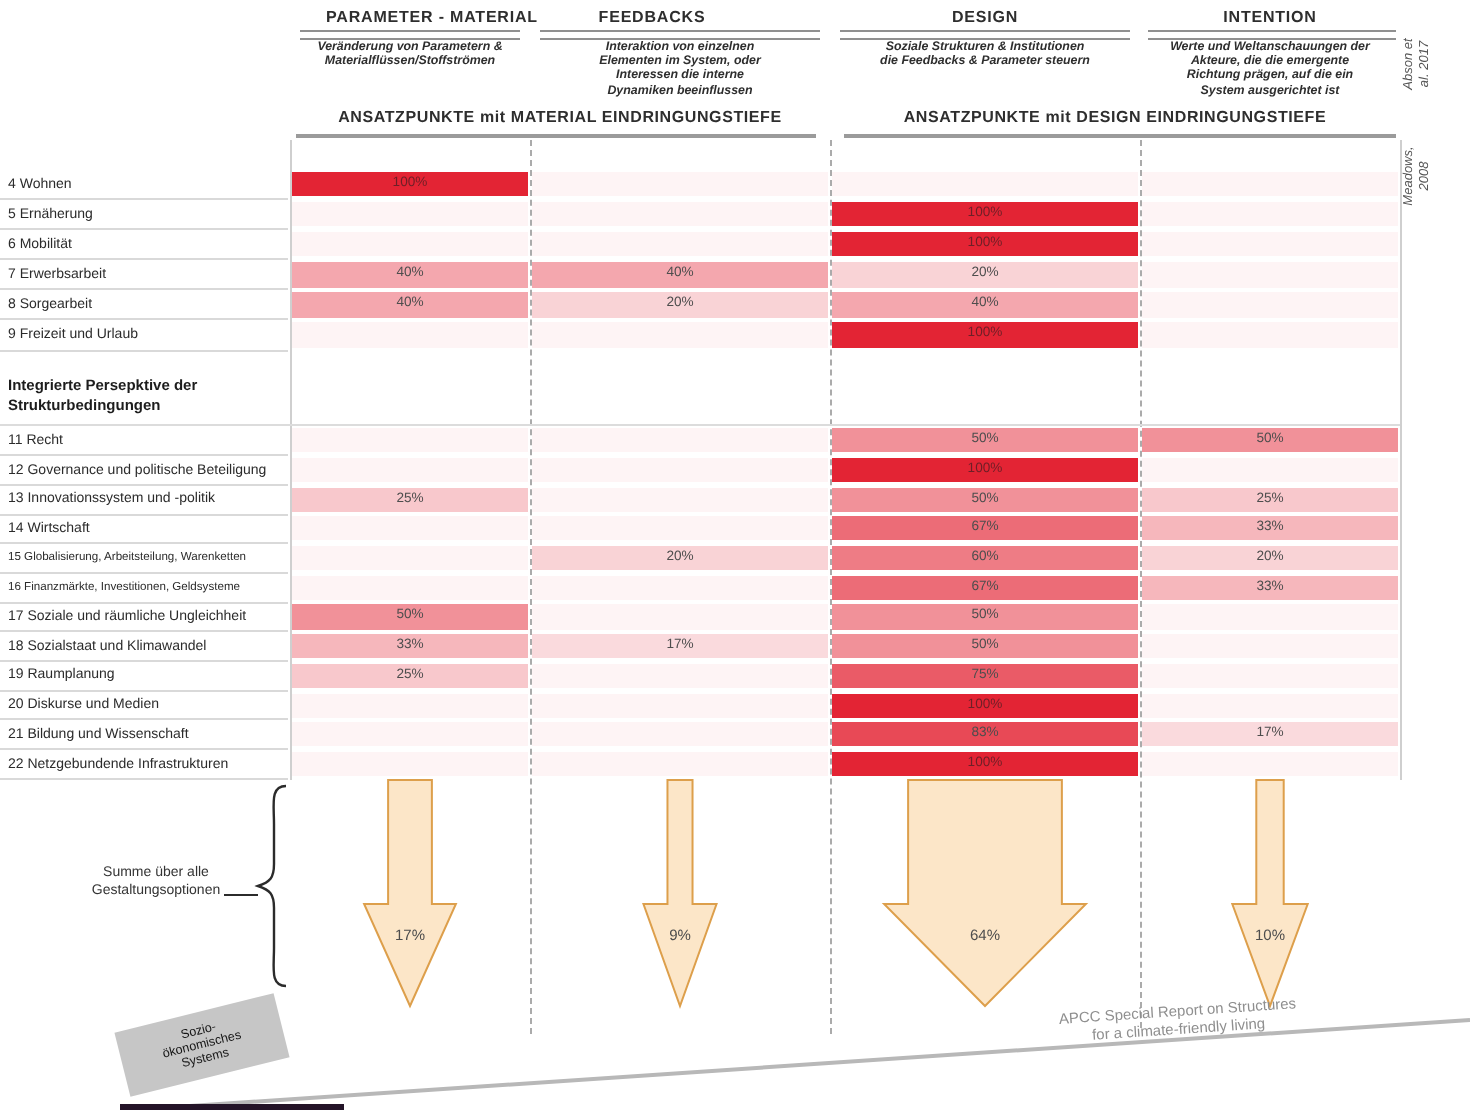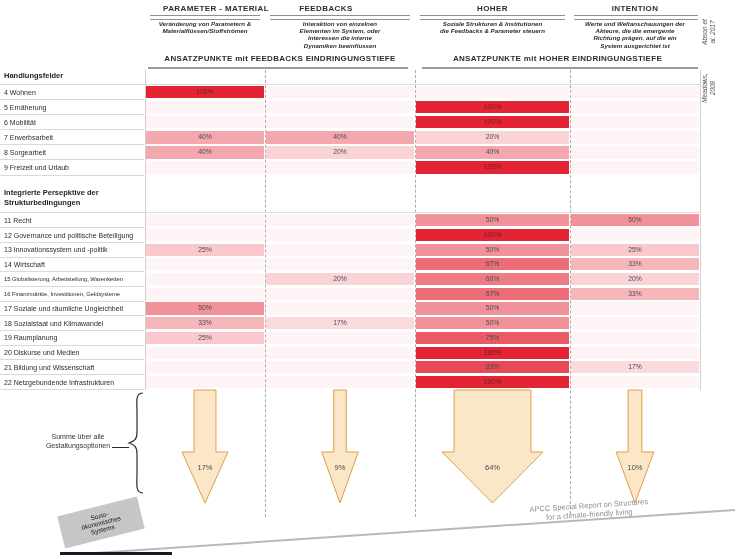--- a/index.html
+++ b/index.html
@@ -28,60 +28,57 @@
            font-size:6.3px;line-height:7px;color:#161616;text-align:center;}
   .apcc{font-size:7.5px;color:#8f8f8f;text-align:center;line-height:9px;transform:rotate(-3.8deg);}
 </style>
 </head>
 <body>
 
 <div id="page">
 
   <div class="abs col-title" style="left:156px;width:120px;">PARAMETER - MATERIAL</div>
   <div class="abs col-title" style="left:251px;width:150px;">FEEDBACKS</div>
-  <div class="abs col-title" style="left:415px;width:155px;">HOHER</div>
+  <div class="abs col-title" style="left:415px;width:155px;">DESIGN</div>
   <div class="abs col-title" style="left:570px;width:130px;">INTENTION</div>
 
   <div class="abs dbl-line" style="left:150px;width:110px;"></div>
   <div class="abs dbl-line" style="left:270px;width:140px;"></div>
   <div class="abs dbl-line" style="left:420px;width:145px;"></div>
   <div class="abs dbl-line" style="left:574px;width:124px;"></div>
 
   <div class="abs col-desc pre" style="left:145px;width:120px;">Veränderung von Parametern &amp;
 Materialflüssen/Stoffströmen</div>
   <div class="abs col-desc pre" style="left:265px;width:150px;">Interaktion von einzelnen
 Elementen im System, oder
 Interessen die interne
 Dynamiken beeinflussen</div>
   <div class="abs col-desc pre" style="left:415px;width:155px;">Soziale Strukturen &amp; Institutionen
 die Feedbacks &amp; Parameter steuern</div>
   <div class="abs col-desc pre" style="left:570px;width:130px;">Werte und Weltanschauungen der
 Akteure, die die emergente
 Richtung prägen, auf die ein
 System ausgerichtet ist</div>
 
-  <div class="abs band-label" style="left:145px;width:270px;">ANSATZPUNKTE mit FEEDBACKS EINDRINGUNGSTIEFE</div>
-  <div class="abs band-label" style="left:415px;width:285px;">ANSATZPUNKTE mit HOHER EINDRINGUNGSTIEFE</div>
+  <div class="abs band-label" style="left:145px;width:270px;">ANSATZPUNKTE mit MATERIAL EINDRINGUNGSTIEFE</div>
+  <div class="abs band-label" style="left:415px;width:285px;">ANSATZPUNKTE mit DESIGN EINDRINGUNGSTIEFE</div>
   <div class="abs band-line" style="left:148px;width:260px;"></div>
   <div class="abs band-line" style="left:422px;width:276px;"></div>
 
   <div class="abs rot-cite pre" style="left:686px;top:17px;width:60px;height:30px;">Abson et
 al. 2017</div>
   <div class="abs rot-cite pre" style="left:686px;top:73px;width:60px;height:30px;">Meadows,
 2008</div>
 
   <div class="abs vline" style="left:145px;top:70px;height:320px;"></div>
   <div class="abs vline" style="left:700px;top:70px;height:320px;"></div>
   <div class="abs dline" style="left:265px;top:70px;height:447px;"></div>
   <div class="abs dline" style="left:415px;top:70px;height:447px;"></div>
   <div class="abs dline" style="left:570px;top:70px;height:444px;"></div>
 
-  <div class="abs sec-hdr" style="top:71px;height:13px;">
-    <div class="t pre">Handlungsfelder</div>
-  </div>
   <div class="abs sec-hdr" style="top:185px;height:27px;">
     <div class="t pre" style="padding-top:3px;">Integrierte Persepktive der
 Strukturbedingungen</div>
   </div>
 
   <div id="matrix-rows">
       <div class="abs row" style="top: 85px; height: 15.1px;">
         <div class="row-label">4 Wohnen</div>
         <div class="cell" style="left: 146px; width: 118px; top: 0.8px; height: 12.5px; line-height: 12.5px; background: rgb(227, 36, 52); color: rgb(110, 31, 39);">100%</div>
         <div class="cell" style="left: 266px; width: 148px; top: 0.8px; height: 12.5px; line-height: 12.5px; background: rgba(227, 36, 52, 0.05);"></div>

